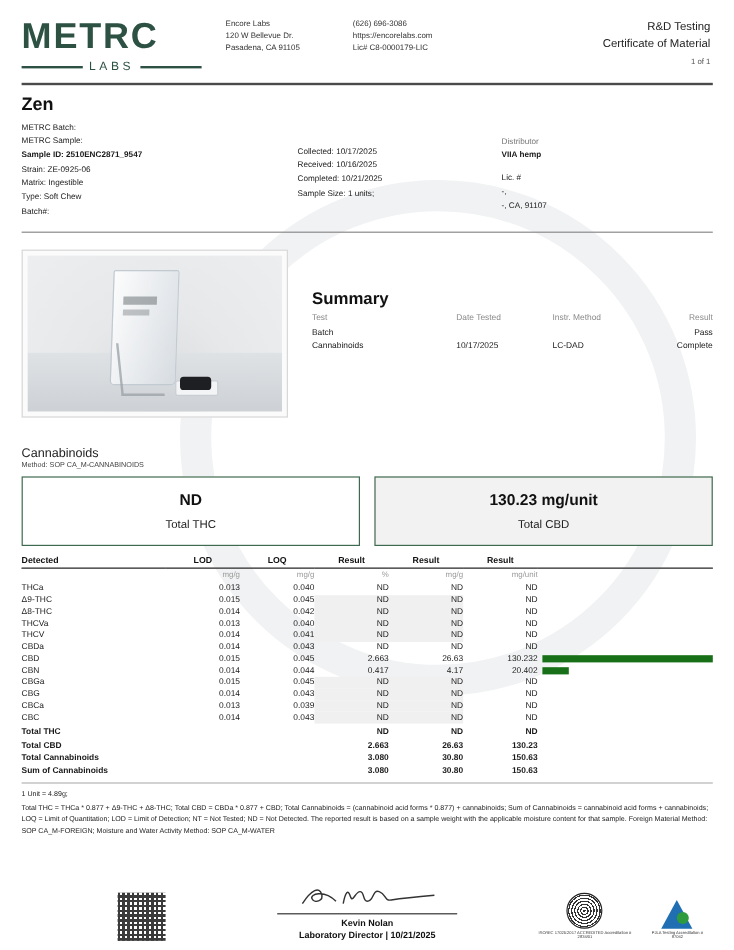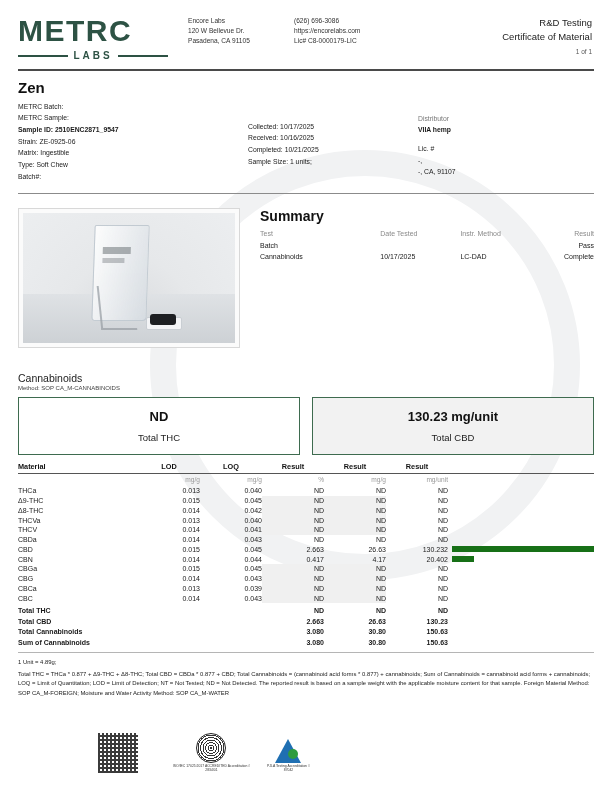--- a/index.html
+++ b/index.html
@@ -25,21 +25,21 @@
 
   
   .header { display:flex; align-items:flex-start; padding-top:16px; }
   .logo-block { width:150px; flex:0 0 150px; }
   .logo-word {
     font-size:30px; font-weight:bold; letter-spacing:1.5px;
     color:#2d5244; line-height:1; font-family:"Liberation Sans", sans-serif;
   }
   .logo-sub { display:flex; align-items:center; margin-top:4px; gap:5px; }
   .logo-sub .rule { flex:1; height:2px; background:#2d5244; }
-  .logo-sub .labs { font-size:10px; font-weight:bold; letter-spacing:3px; color:#2d5244; }
+  .logo-sub .labs { font-size:10px; font-weight:normal; letter-spacing:3px; color:#2d5244; }
 
   .addr-col { font-size:6.6px; line-height:1.55; color:#333; padding-left:20px; width:112px; }
   .contact-col { font-size:6.6px; line-height:1.55; color:#333; padding-left:14px; width:150px; }
   .title-col { margin-left:auto; text-align:right; padding-right:2px; }
   .title-col .t1 { font-size:9.5px; color:#222; line-height:1.45; }
   .title-col .t2 { font-size:9.5px; color:#222; line-height:1.45; }
   .title-col .pageno { font-size:6.5px; color:#555; margin-top:4px; }
   .hr-dark { height:1.6px; background:#4a4a4a; margin-top:8px; }
 
   
@@ -90,21 +90,21 @@
   }
   .photo .tray {
     position:absolute; left:58%; bottom:10%; width:17%; height:10%;
     background:#f3f4f6; border:1px solid #c9ced3; border-radius:2px;
   }
   .photo .chew {
     position:absolute; left:60%; bottom:14%; width:12%; height:9%;
     background:#1d1f22; border-radius:3px;
   }
 
-  .summary { flex:1; padding-left:20px; }
+  .summary { flex:1; padding-left:20px;margin-top:32px; }
   .summary h2 { font-size:14px; font-weight:bold; margin:0 0 5px 0; }
   table.sum { width:100%; border-collapse:collapse; font-size:7px; }
   table.sum th {
     text-align:left; font-weight:normal; color:#8a8a8a; padding:1px 0 3px 0;
   }
   table.sum th.r, table.sum td.r { text-align:right; }
   table.sum td { padding:2px 0; color:#1a1a1a; }
 
   
   .sec { margin-top:24px; }
@@ -307,21 +307,21 @@
         </div>
         <div class="box shaded">
           <div class="v">130.23 mg/unit</div>
           <div class="l">Total CBD</div>
         </div>
       </div>
 
       <table class="an">
         <thead>
           <tr>
-            <th class="first c-an">Material</th>
+            <th class="first c-an">Detected</th>
             <th class="c-lod">LOD</th>
             <th class="c-loq">LOQ</th>
             <th class="c-r1">Result</th>
             <th class="c-r2">Result</th>
             <th class="c-r3">Result</th>
             <th class="c-bar"></th>
           </tr>
         </thead>
         <tbody>
           <tr class="units">
@@ -492,20 +492,31 @@
         <div class="unit-line">1 Unit = 4.89g;</div>
         <div>Total THC = THCa * 0.877 + Δ9-THC + Δ8-THC; Total CBD = CBDa * 0.877 + CBD; Total Cannabinoids = (cannabinoid acid forms * 0.877) + cannabinoids; Sum of Cannabinoids = cannabinoid acid forms + cannabinoids; LOQ = Limit of Quantitation; LOD = Limit of Detection; NT = Not Tested; ND = Not Detected. The reported result is based on a sample weight with the applicable moisture content for that sample. Foreign Material Method: SOP CA_M-FOREIGN; Moisture and Water Activity Method: SOP CA_M-WATER</div>
       </div>
     </div>
 
     <div class="sig-row">
       <div class="qr-wrap">
         <div class="qr"></div>
       </div>
 
+      <div class="sig-center">
+        <div class="sig-mark">
+          <svg width="120" height="24" viewBox="0 0 120 24" fill="none" stroke="#333" stroke-width="1.2">
+            <path d="M6 18 C14 6, 20 4, 22 10 C24 16, 16 18, 14 14 C12 10, 24 6, 34 16"></path>
+            <path d="M40 18 C42 8, 44 6, 46 12 C48 18, 50 8, 54 8 C58 8, 56 16, 60 16 C66 16, 64 6, 70 8 C76 10, 74 16, 80 15 C92 13, 104 12, 116 11"></path>
+          </svg>
+        </div>
+        <div class="sig-line"></div>
+        <div class="sig-name">Kevin Nolan</div>
+        <div class="sig-role">Laboratory Director | 10/21/2025</div>
+      </div>
 
       <div class="badges">
         <div class="badge-iso">
           <div class="seal"></div>
           <div class="cap">ISO/IEC 17025:2017 ACCREDITED
 Accreditation # 2834/01</div>
         </div>
         <div class="badge-pjla">
           <div class="tri"></div>
           <div class="cap">PJLA

